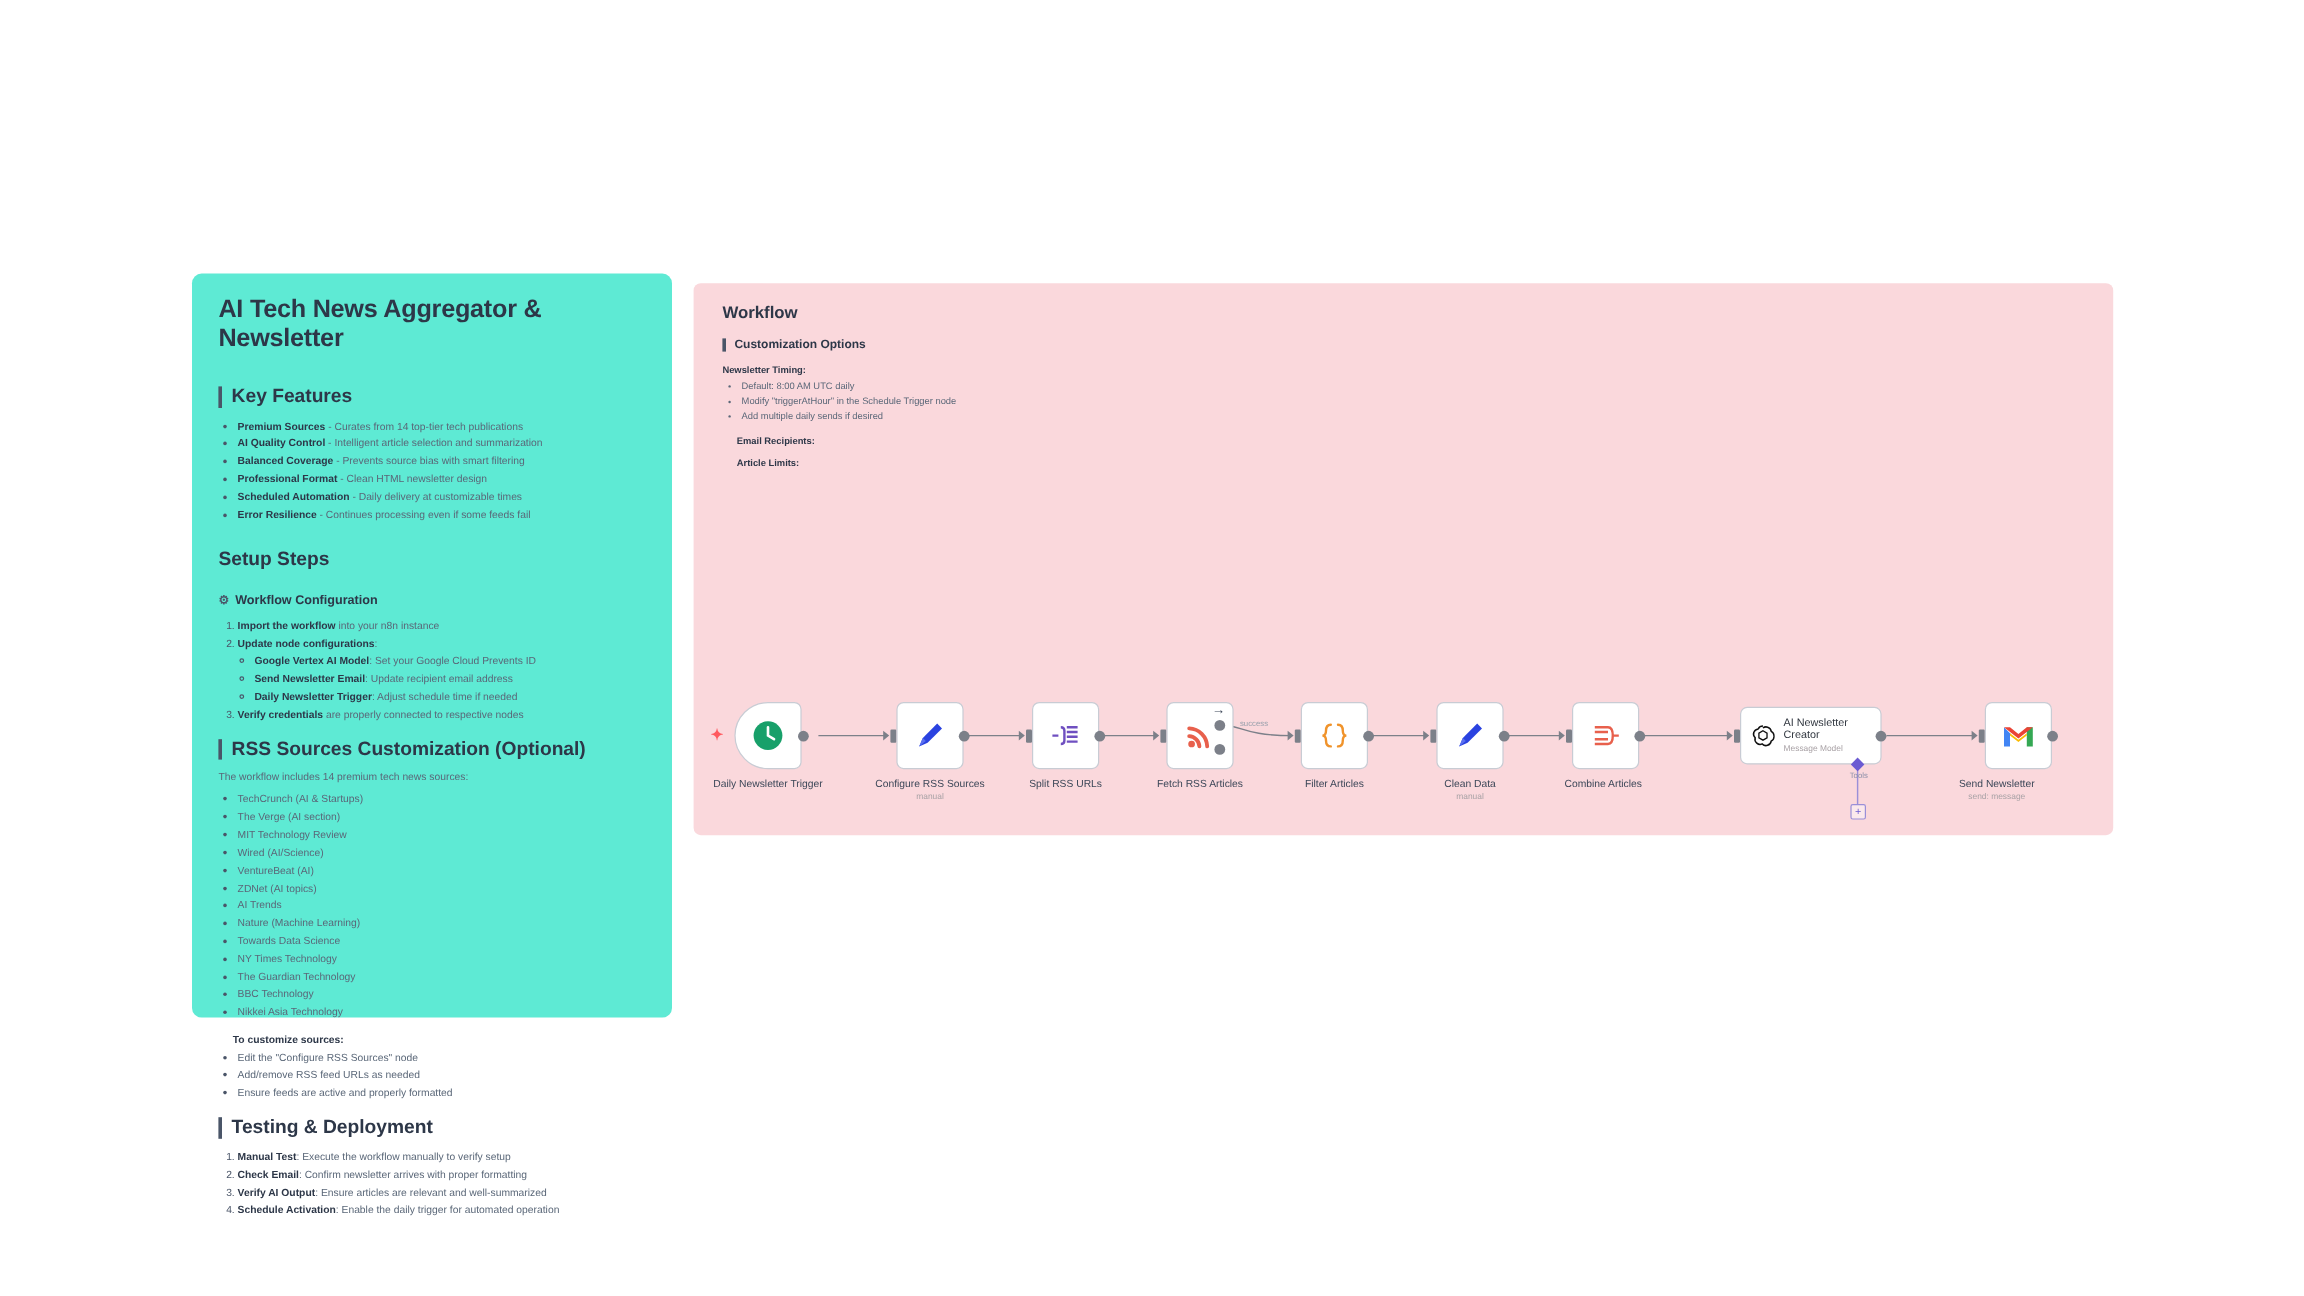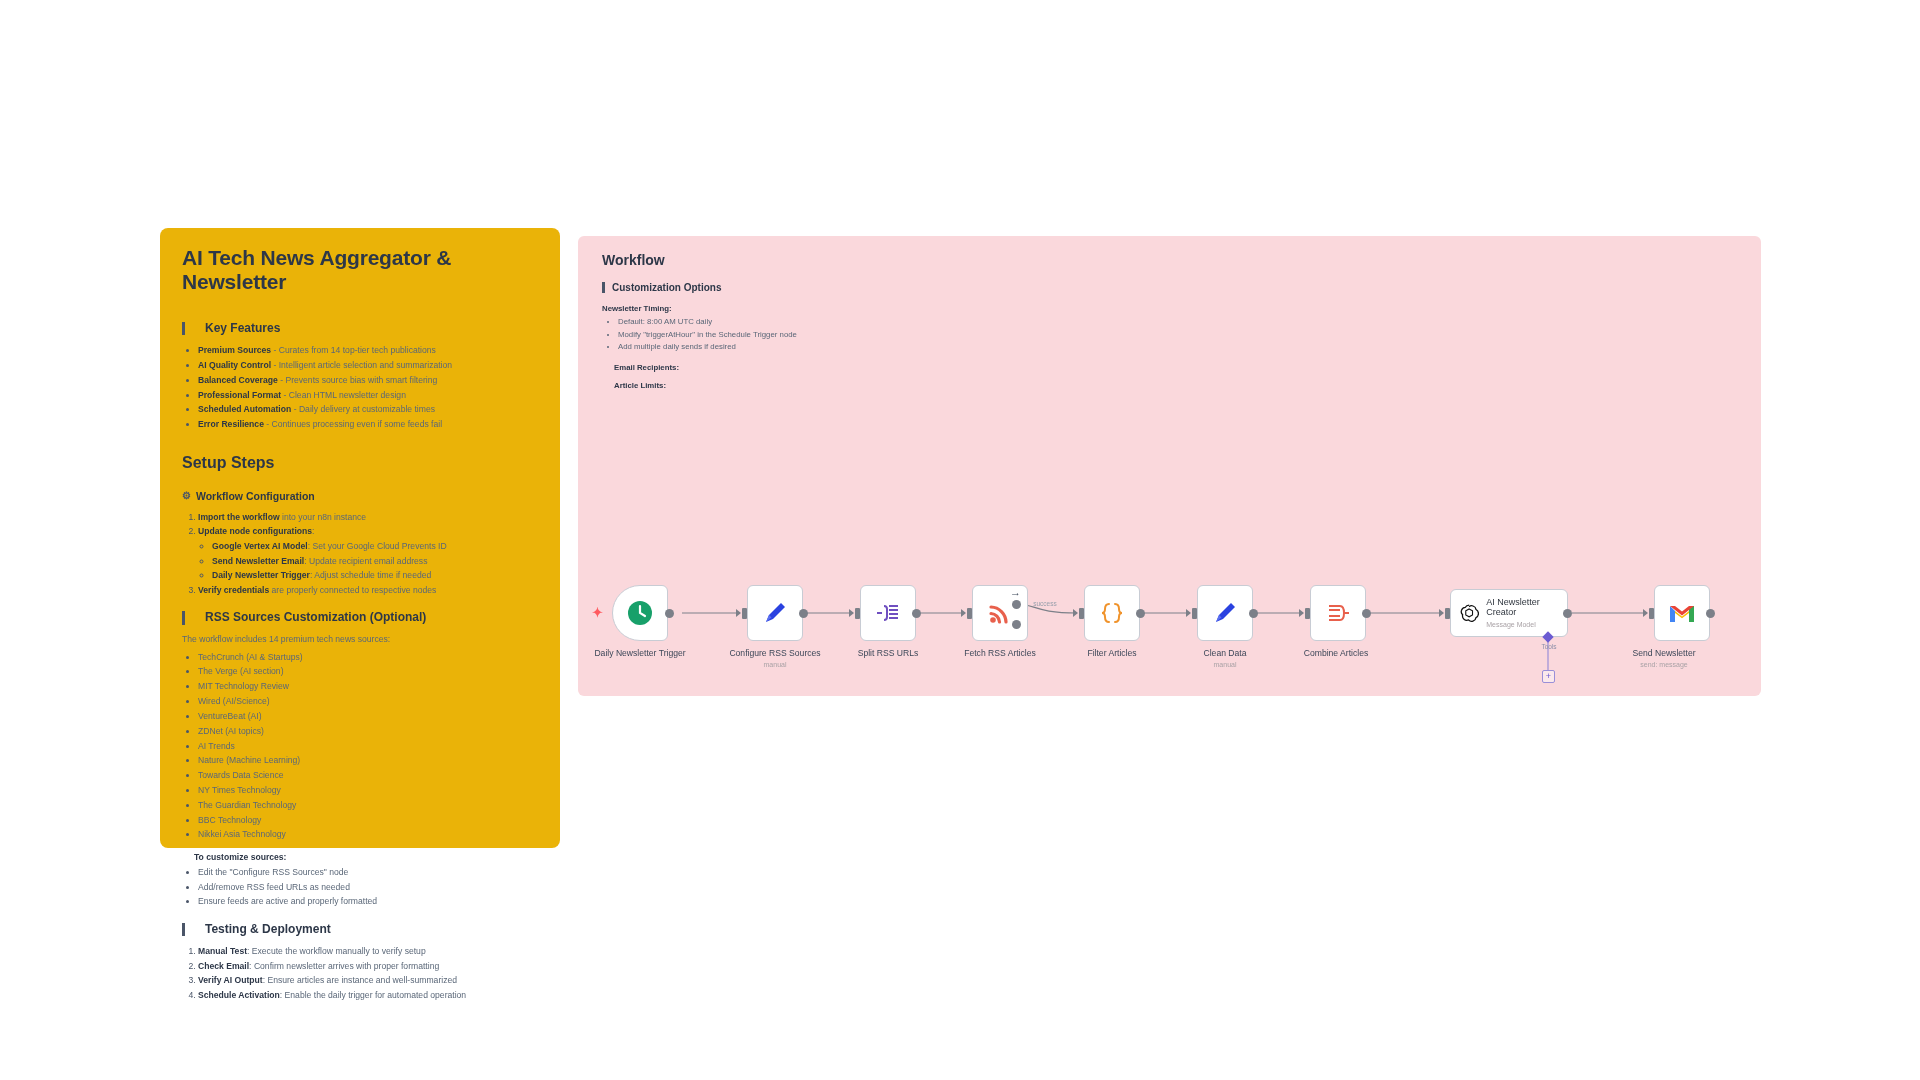--- a/index.html
+++ b/index.html
@@ -10,35 +10,35 @@
     font-family: "Liberation Sans", sans-serif;
     overflow: hidden;
   }
   .canvas { position: relative; width: 1920px; height: 1080px; }
 
   
   .panel-blue {
     position: absolute;
     left: 160px; top: 228px;
     width: 400px; height: 620px;
-    background: #eab308;
+    background: #5eead4;
     border-radius: 8px;
     padding: 18px 22px 14px 22px;
   }
   .doc-title {
     font-size: 21px; font-weight: bold; color: #2d3748;
     letter-spacing: -0.2px; margin: 0 0 28px 0;
   }
   .h2 {
     font-size: 16px; font-weight: bold; color: #2d3748;
     margin: 22px 0 18px 0;
   }
   .h3-bar {
-    font-size: 12px; font-weight: bold; color: #2d3748;
-    margin: 0 0 9px 0; padding-left: 20px;
+    font-size: 16px; font-weight: bold; color: #2d3748;
+    margin: 0 0 9px 0; padding-left: 8px;
     border-left: 3px solid #4a5568; line-height: 1.1;
   }
   .h3-plain {
     font-size: 10.5px; font-weight: bold; color: #2d3748;
     margin: 0 0 9px 0; display: flex; align-items: center; gap: 5px;
   }
   .gear-glyph { font-size: 10px; color: #4a5568; }
   ul.list, ol.list {
     margin: 0 0 6px 0; padding-left: 16px;
   }
@@ -221,21 +221,21 @@
         <li>Add/remove RSS feed URLs as needed</li>
         <li>Ensure feeds are active and properly formatted</li>
       </ul>
     </div>
 
     <div class="blk">
       <div class="h3-bar">Testing &amp; Deployment</div>
       <ol class="list">
         <li><span class="b">Manual Test</span><span>: Execute the workflow manually to verify setup</span></li>
         <li><span class="b">Check Email</span><span>: Confirm newsletter arrives with proper formatting</span></li>
-        <li><span class="b">Verify AI Output</span><span>: Ensure articles are instance and well-summarized</span></li>
+        <li><span class="b">Verify AI Output</span><span>: Ensure articles are relevant and well-summarized</span></li>
         <li><span class="b">Schedule Activation</span><span>: Enable the daily trigger for automated operation</span></li>
       </ol>
     </div>
 
   </div>
 
   <div class="panel-pink">
 
     <div class="wf-title">Workflow</div>
 

